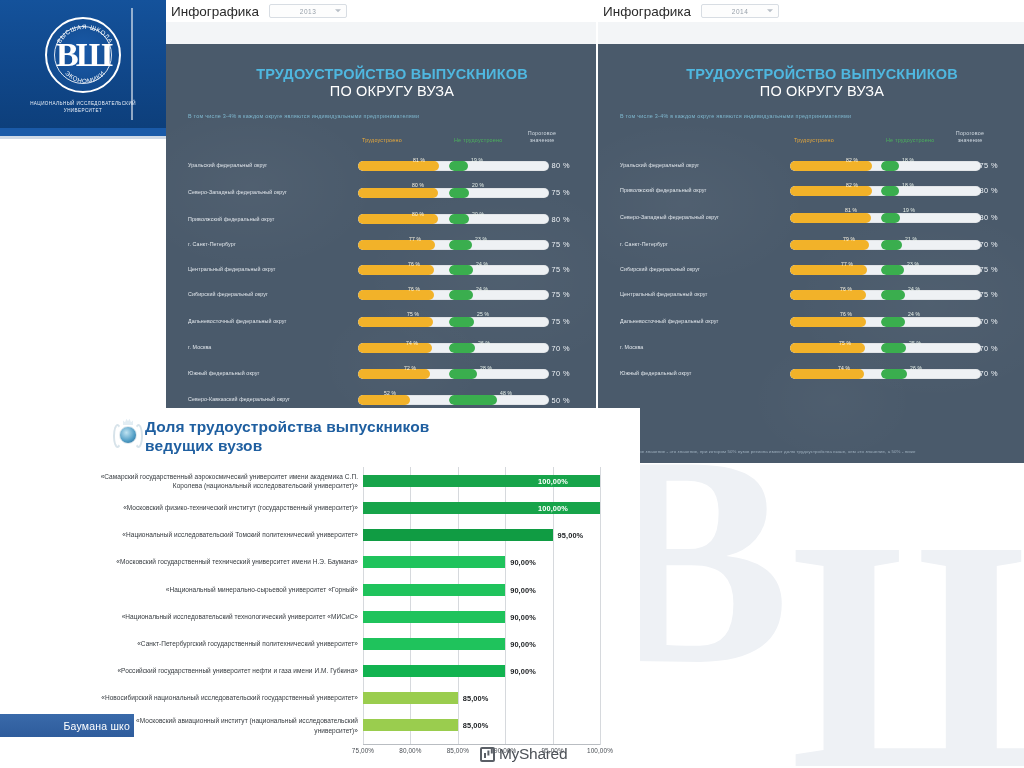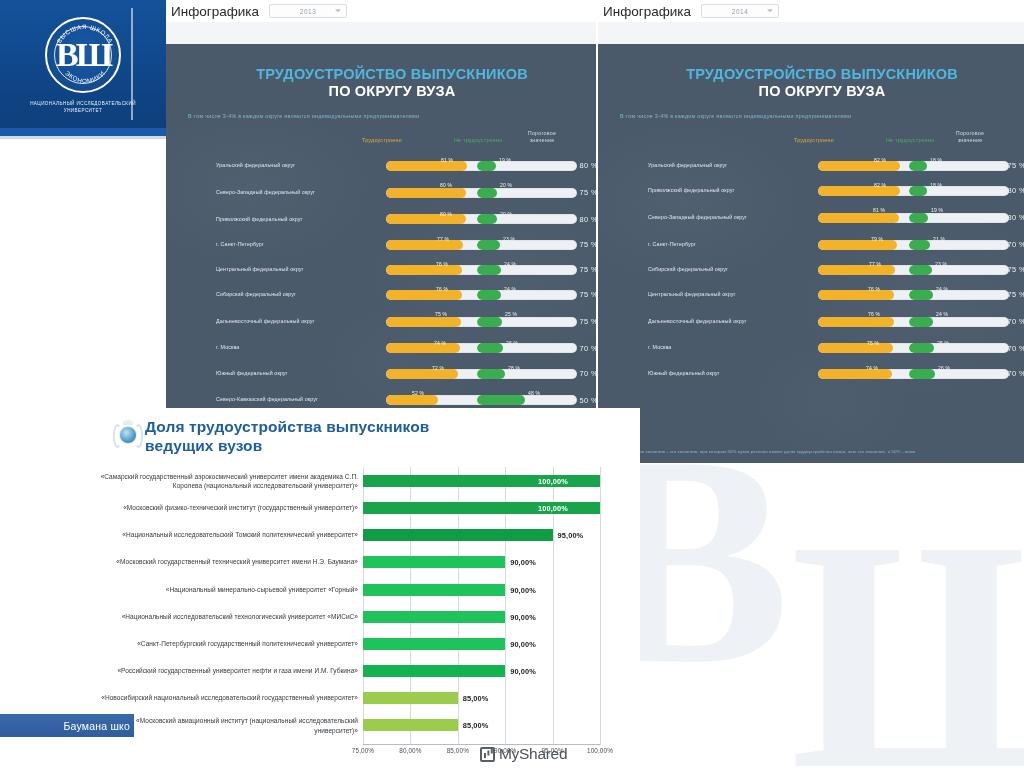--- a/index.html
+++ b/index.html
@@ -88,34 +88,34 @@
       radial-gradient(ellipse 200px 140px at 78% 62%, rgba(255,255,255,.03), transparent 70%),
       radial-gradient(ellipse 120px 90px at 55% 85%, rgba(255,255,255,.025), transparent 70%);
   }
   .panel-left  { height:376px; }
   .panel-right { height:419px; }
 
   .p-title {
     padding:22px 0 0 22px; line-height:1.14;text-align:center;
   }
   .p-title .l1 { font-size:14.5px; font-weight:700; color:#4fb7df; letter-spacing:.2px; }
-  .p-title .l2 { font-size:14.5px; font-weight:700; color:#ffffff; letter-spacing:.2px; }
+  .p-title .l2 { font-size:14.5px; font-weight:400; color:#ffffff; letter-spacing:.2px; }
   .p-sub {
     margin:14px 0 0 22px; font-size:5.4px; color:#7fb8cf; letter-spacing:.25px;
   }
 
   
   .col-head { position:relative; height:26px; margin-top:10px; }
   .ch { position:absolute; font-size:5.4px; letter-spacing:.2px; }
   .ch-emp   { color:#e9a93a; }
   .ch-unemp { color:#4bb15c; }
   .ch-thr   { color:#cfd8e0; text-align:center; line-height:1.35; }
 
   
-  .rows { position:relative;padding-left:28px; }
+  .rows { position:relative; }
   .row {
     position:relative; display:flex; align-items:center;
     height:21.5px; margin-bottom:3.6px;
   }
   .row.tall { height:25px; }
   .r-label {
     position:absolute; left:22px; width:160px;
     font-size:5.3px; color:#e4e9ee; line-height:1.5; letter-spacing:.12px;
   }
   .track {

